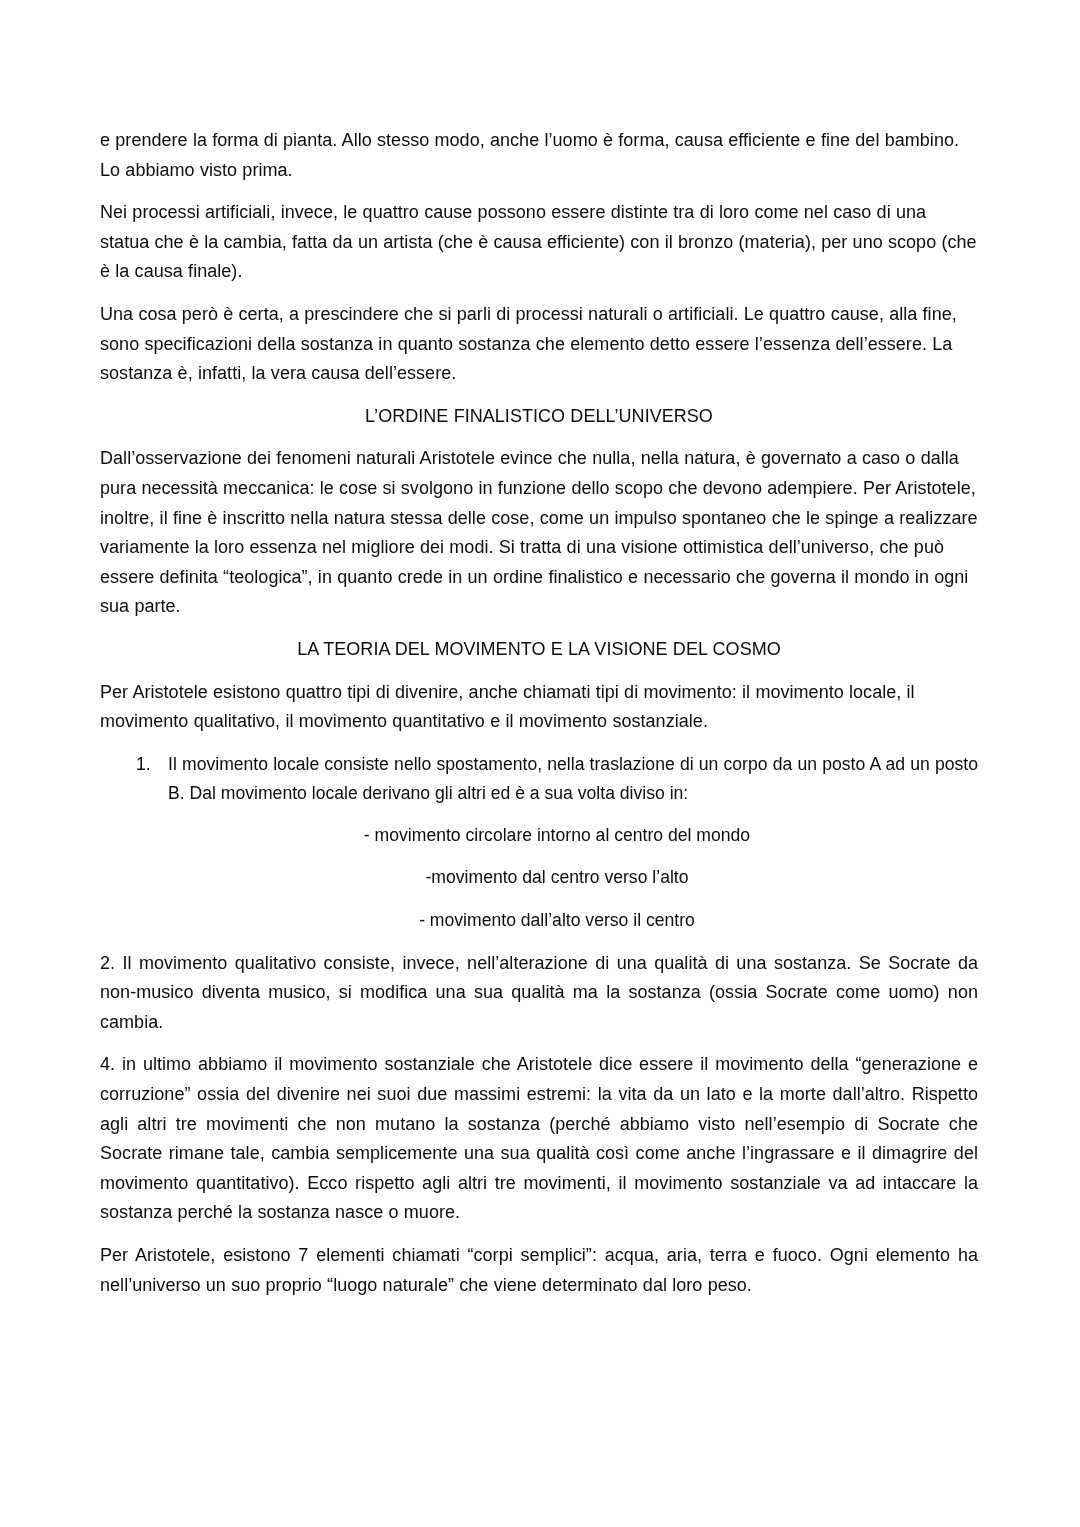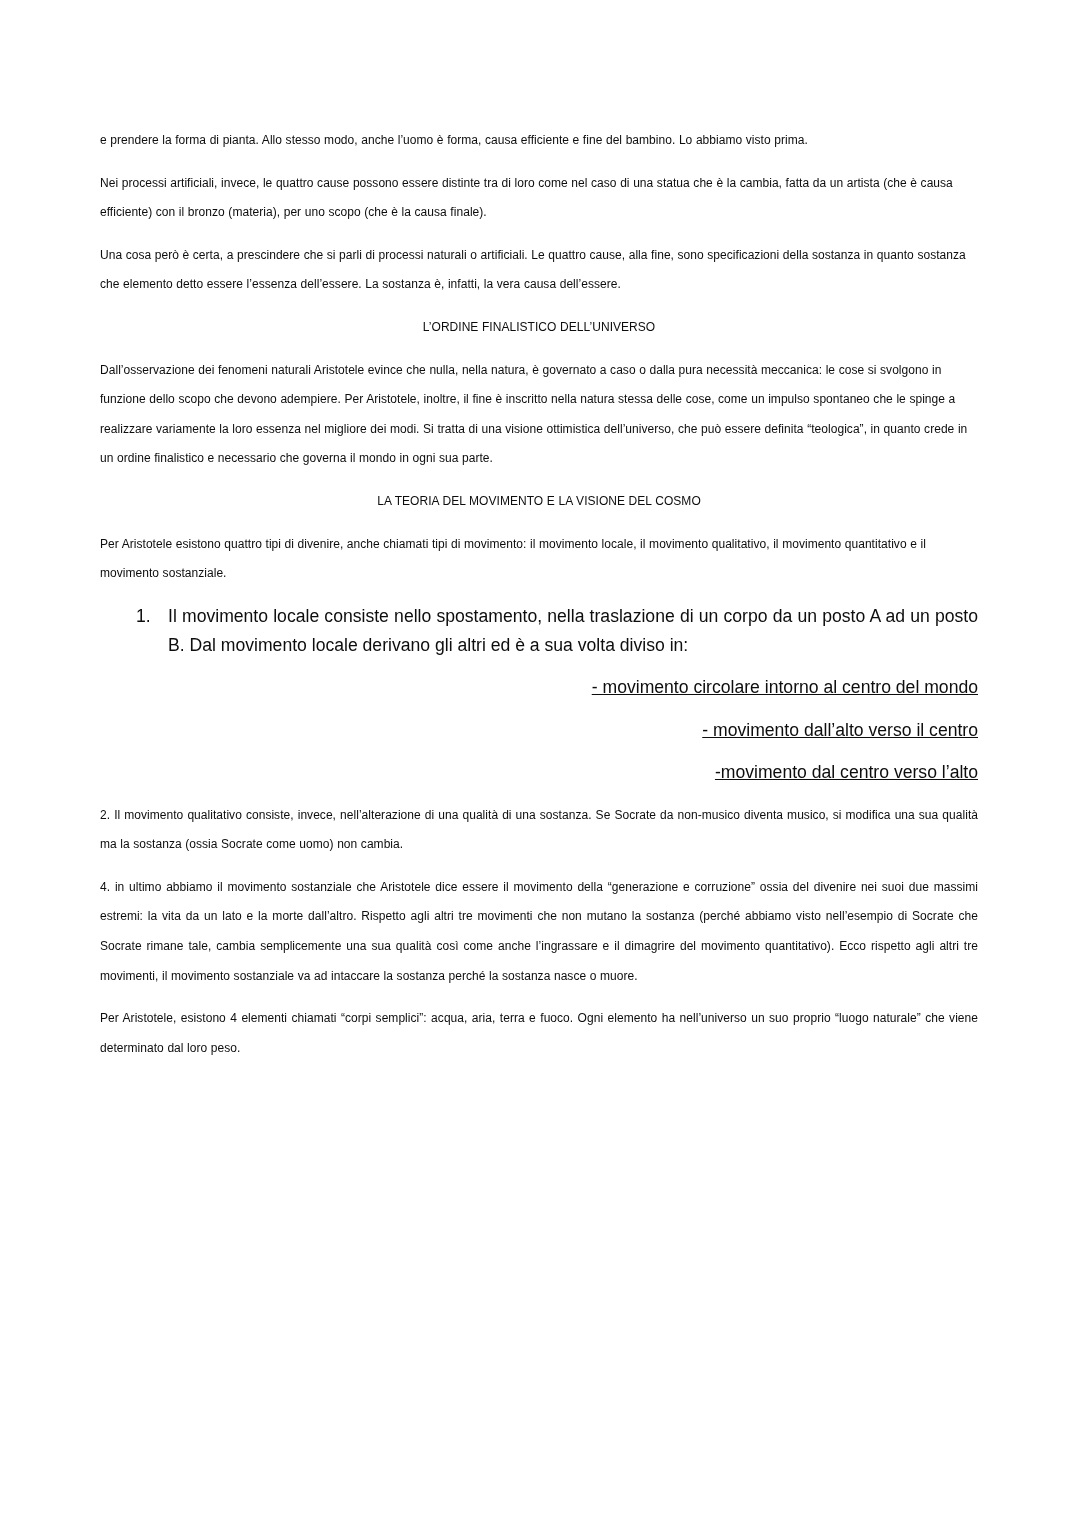--- a/index.html
+++ b/index.html
@@ -24,21 +24,21 @@
     box-sizing: border-box;
     padding: 126px 102px 0 100px;
   }
 
   .doc-body {
     width: 878px;
   }
 
   p {
     margin: 0 0 13px 0;
-    font-size: 12px;
+    font-size: 18px;
     line-height: 29.6px;
     letter-spacing: 0.04px;
     word-spacing: 0.2px;
     text-align: justify;
     text-justify: inter-word;
     -webkit-hyphens: none;
     hyphens: none;
   }
 
   p.flow {
@@ -80,22 +80,21 @@
 
   
   .dash-items {
     margin: 0 0 13px 0;
     padding: 0;
   }
   .dash-item {
     margin: 8px 0 13px 36px;
     font-size: 17.6px;
     line-height: 29.6px;
-    text-align: right;
-    text-decoration: underline;
+    text-align: center;
   }
   .dash-item:last-child {
     margin-bottom: 13px;
   }
 </style>
 </head>
 <body>
 
 <div class="page">
   <div class="doc-body">
@@ -116,25 +115,25 @@
 
     <ol class="num-list">
       <li>
         <span class="marker">1.</span>
         <span>Il movimento locale consiste nello spostamento, nella traslazione di un corpo da un posto A ad un posto B. Dal movimento locale derivano gli altri ed è a sua volta diviso in:</span>
       </li>
     </ol>
 
     <div class="dash-items">
       <div class="dash-item">- movimento circolare intorno al centro del mondo</div>
+      <div class="dash-item">-movimento dal centro verso l’alto</div>
       <div class="dash-item">- movimento dall’alto verso il centro</div>
-      <div class="dash-item">-movimento dal centro verso l’alto</div>
     </div>
 
     <p>2. Il movimento qualitativo consiste, invece, nell’alterazione di una qualità di una sostanza. Se Socrate da non-musico diventa musico, si modifica una sua qualità ma la sostanza (ossia Socrate come uomo) non cambia.</p>
 
 
     <p>4. in ultimo abbiamo il movimento sostanziale che Aristotele dice essere il movimento della “generazione e corruzione” ossia del divenire nei suoi due massimi estremi: la vita da un lato e la morte dall’altro. Rispetto agli altri tre movimenti che non mutano la sostanza (perché abbiamo visto nell’esempio di Socrate che Socrate rimane tale, cambia semplicemente una sua qualità così come anche l’ingrassare e il dimagrire del movimento quantitativo). Ecco rispetto agli altri tre movimenti, il movimento sostanziale va ad intaccare la sostanza perché la sostanza nasce o muore.</p>
 
-    <p>Per Aristotele, esistono 4 elementi chiamati “corpi semplici”: acqua, aria, terra e fuoco. Ogni elemento ha nell’universo un suo proprio “luogo naturale” che viene determinato dal loro peso.</p>
+    <p>Per Aristotele, esistono 7 elementi chiamati “corpi semplici”: acqua, aria, terra e fuoco. Ogni elemento ha nell’universo un suo proprio “luogo naturale” che viene determinato dal loro peso.</p>
 
   </div>
 </div>
 
 </body></html>

